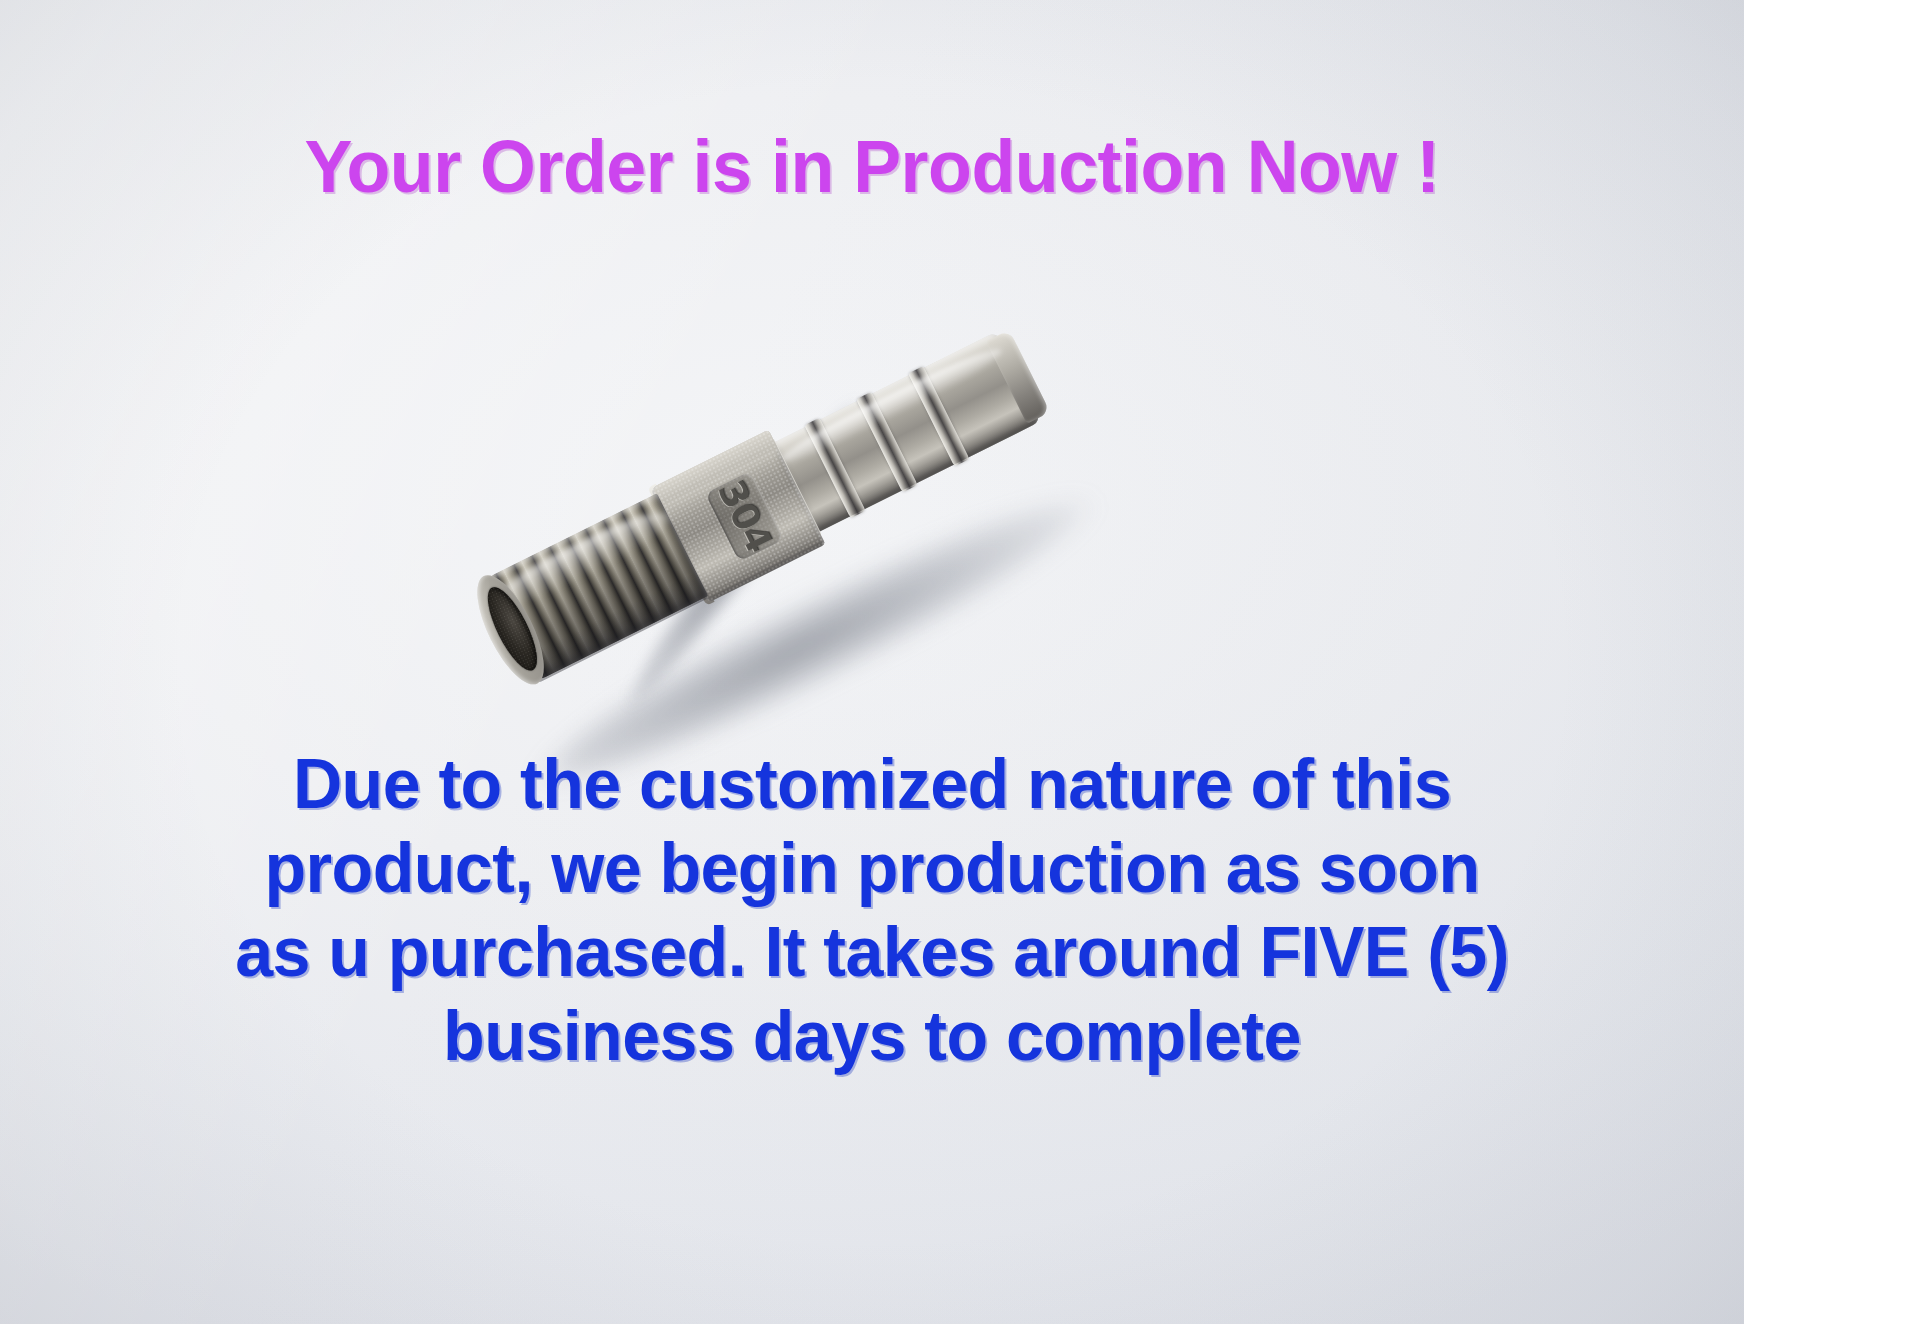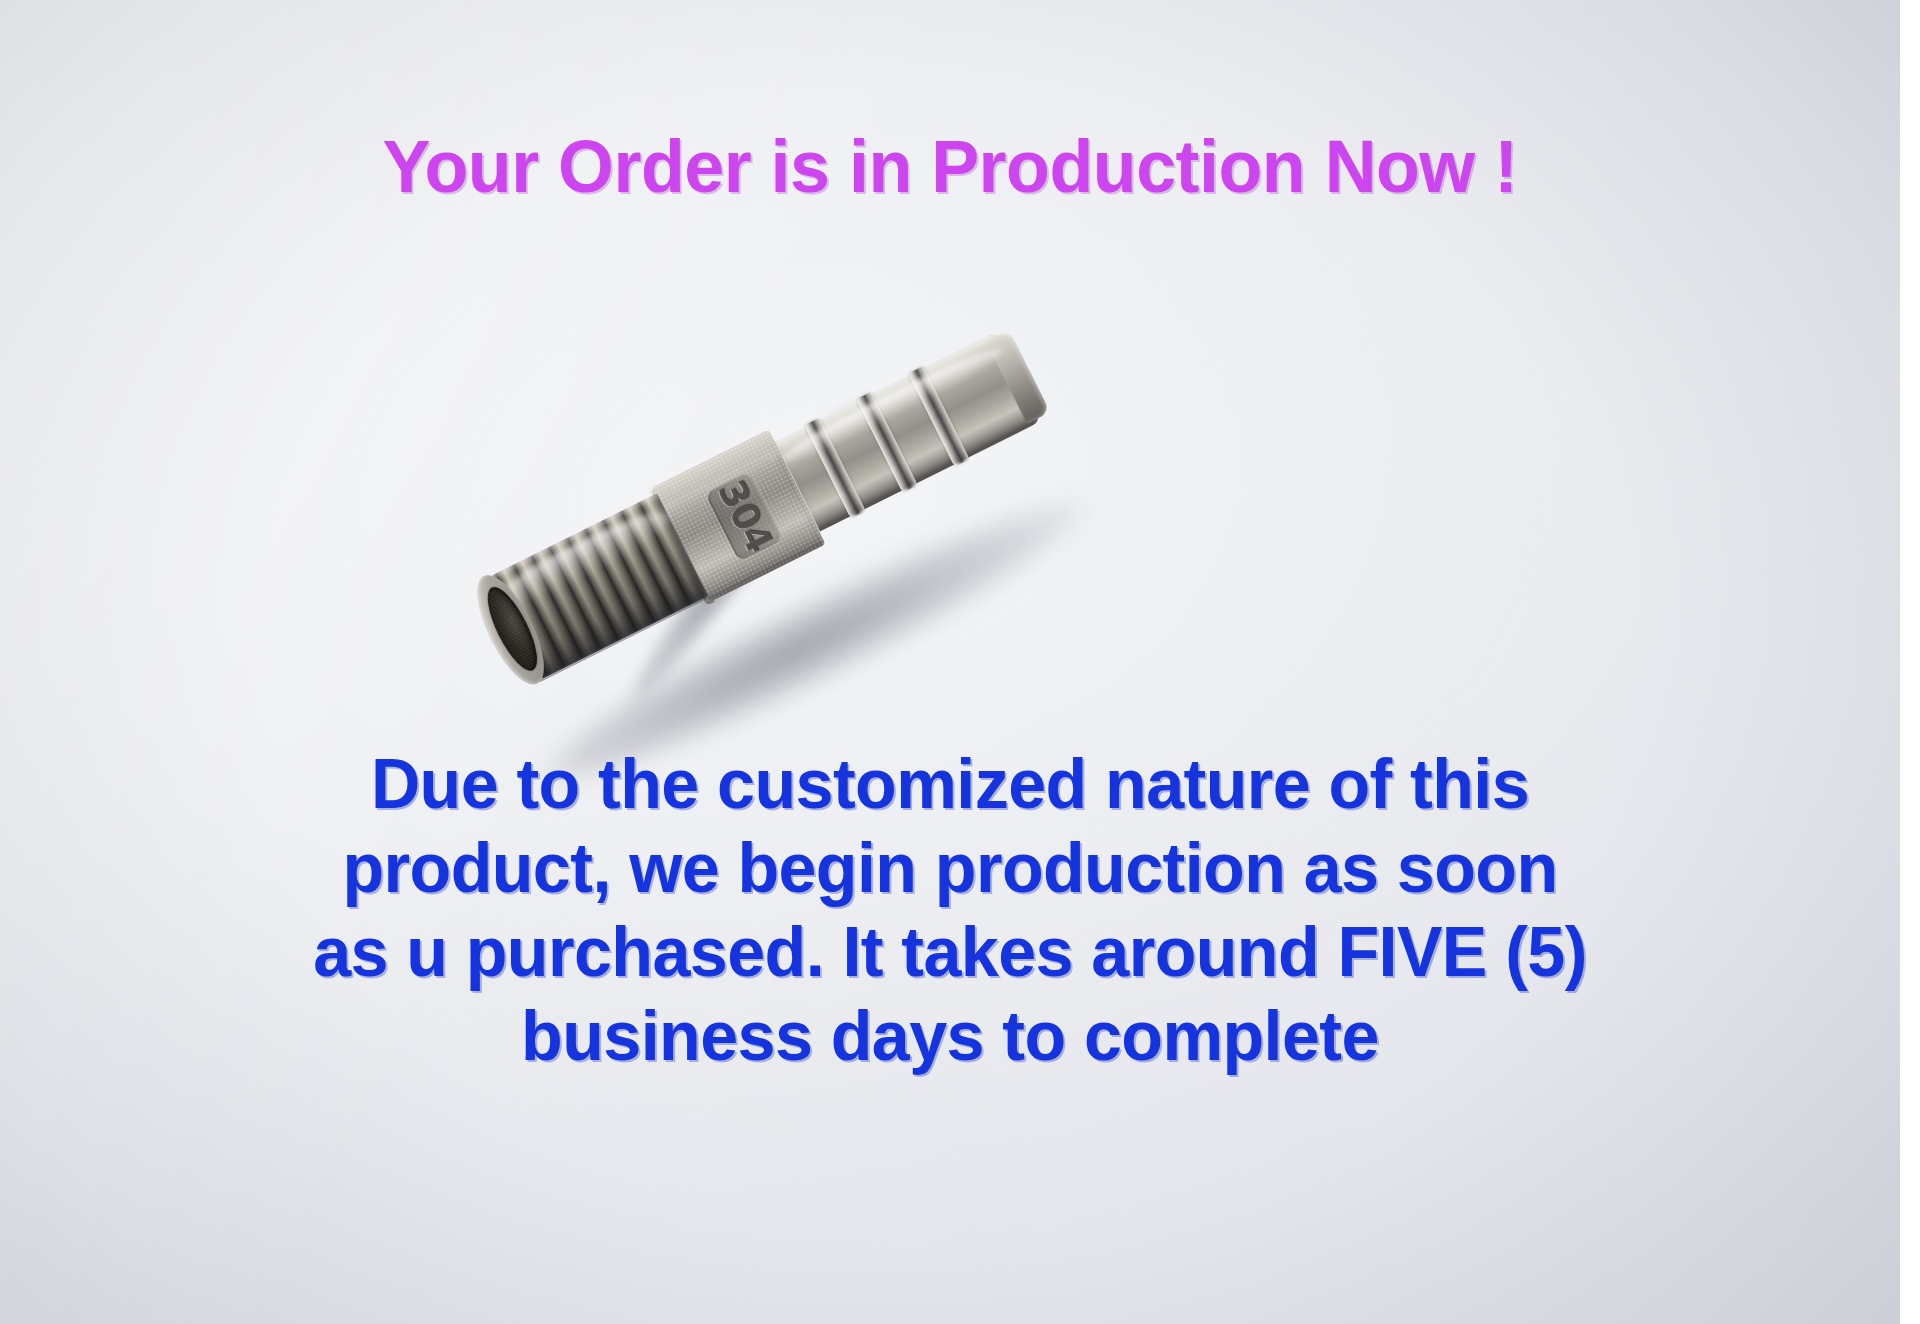--- a/index.html
+++ b/index.html
@@ -3,21 +3,21 @@
 <meta charset="utf-8">
 <title>Order in Production Notice</title>
 <style>
   html, body {
     margin: 0;
     padding: 0;
     background: #ffffff;
   }
   #stage {
     position: relative;
-    width: 1900px;
+    width: 1744px;
     height: 1324px;
     overflow: hidden;
     background: #eef0f3;
     font-family: "Liberation Sans", "DejaVu Sans", sans-serif;
   }
   
   .backdrop {
     position: absolute;
     inset: 0;
     background:

